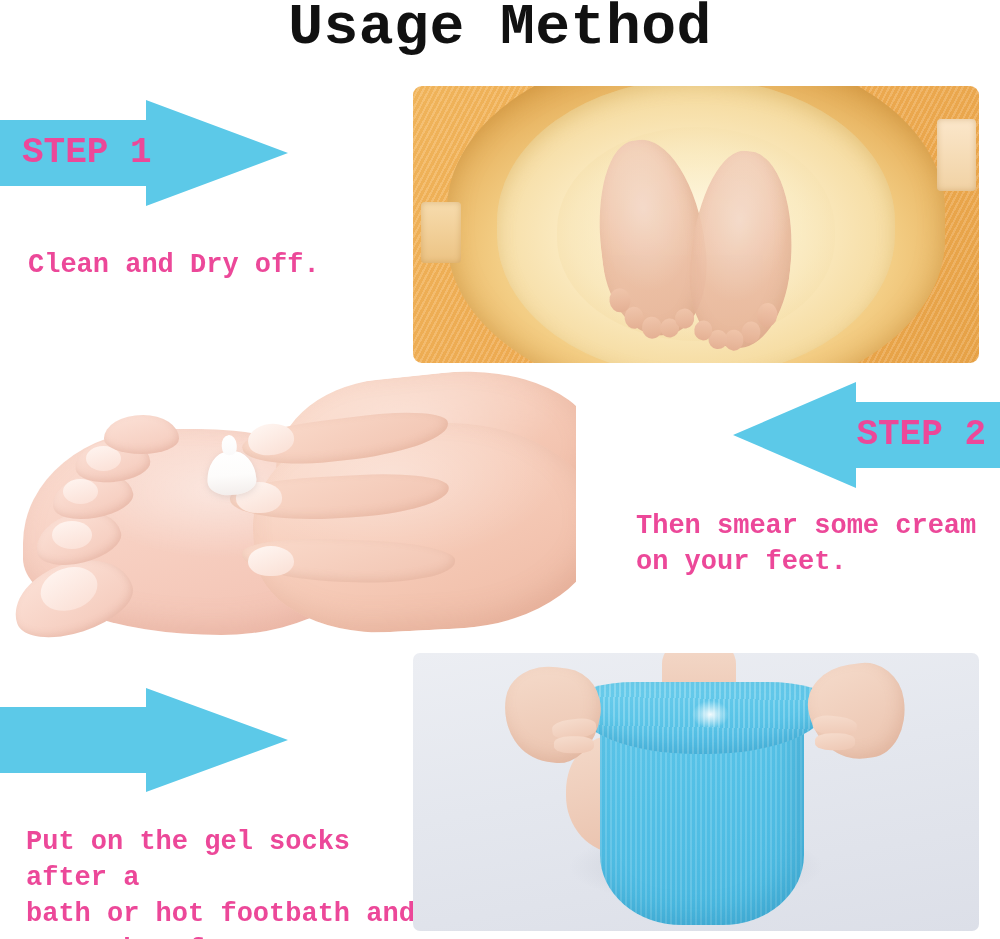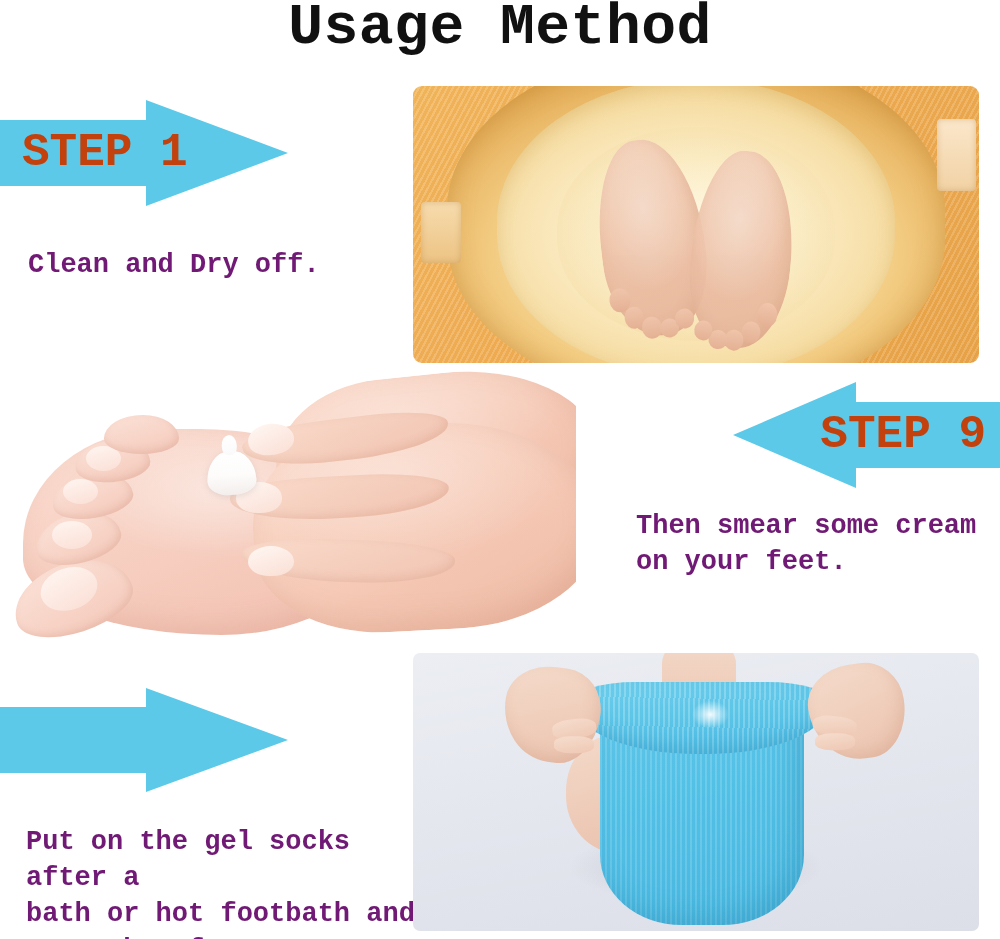--- a/index.html
+++ b/index.html
@@ -14,29 +14,29 @@
   .title{
     position:absolute;left:0;top:-4px;width:1000px;text-align:center;
     font-size:58px;font-weight:700;color:#111111;letter-spacing:0.5px;
     line-height:64px;
   }
 
   
   .arrow{position:absolute;}
   .arrow .shape{position:absolute;inset:0;}
   .arrow .label{
-    position:absolute;font-weight:700;color:#c2410c;white-space:nowrap;
-    font-size:46px;line-height:46px;text-align:right;
+    position:absolute;font-weight:700;color:#ec4899;white-space:nowrap;
+    font-size:36px;line-height:46px;text-align:right;
   }
   .arrow.right .label{left:22px;top:50%;transform:translateY(-50%);}
   .arrow.left  .label{right:14px;top:50%;transform:translateY(-50%);}
 
   
   .caption{
-    position:absolute;color:#701a75;font-weight:700;
+    position:absolute;color:#ec4899;font-weight:700;
     font-size:27px;line-height:36px;white-space:pre-line;
   }
 
   
   .photo{position:absolute;overflow:hidden;}
 
   
   .ph1{border-radius:9px;
     background:
       repeating-linear-gradient(118deg, rgba(255,255,255,.14) 0 2px, rgba(190,130,40,.07) 2px 5px),
@@ -254,21 +254,21 @@
     <div class="p2fnail" style="left:41%;top:41%;width:8%;height:11%;"></div>
     <div class="p2finger" style="left:42%;top:62%;width:37%;height:15%;transform:rotate(2deg);"></div>
     <div class="p2fnail" style="left:43%;top:64%;width:8%;height:11%;"></div>
     <div class="cream"></div>
   </div>
 
   <div class="arrow left" style="left:733px;top:382px;width:267px;height:106px;">
     <svg class="shape" viewBox="0 0 267 106" preserveAspectRatio="none">
       <polygon points="267,20 123,20 123,0 0,53 123,106 123,86 267,86" fill="#5cc9e8"></polygon>
     </svg>
-    <div class="label">STEP 9</div>
+    <div class="label">STEP 2</div>
   </div>
 
   <div class="caption" style="left:636px;top:508px;width:370px;">Then smear some  cream
 on your feet.</div>
 
   <div class="arrow right" style="left:0px;top:688px;width:288px;height:104px;">
     <svg class="shape" viewBox="0 0 288 104" preserveAspectRatio="none">
       <polygon points="0,19 146,19 146,0 288,52 146,104 146,85 0,85" fill="#5cc9e8"></polygon>
     </svg>
   </div>

